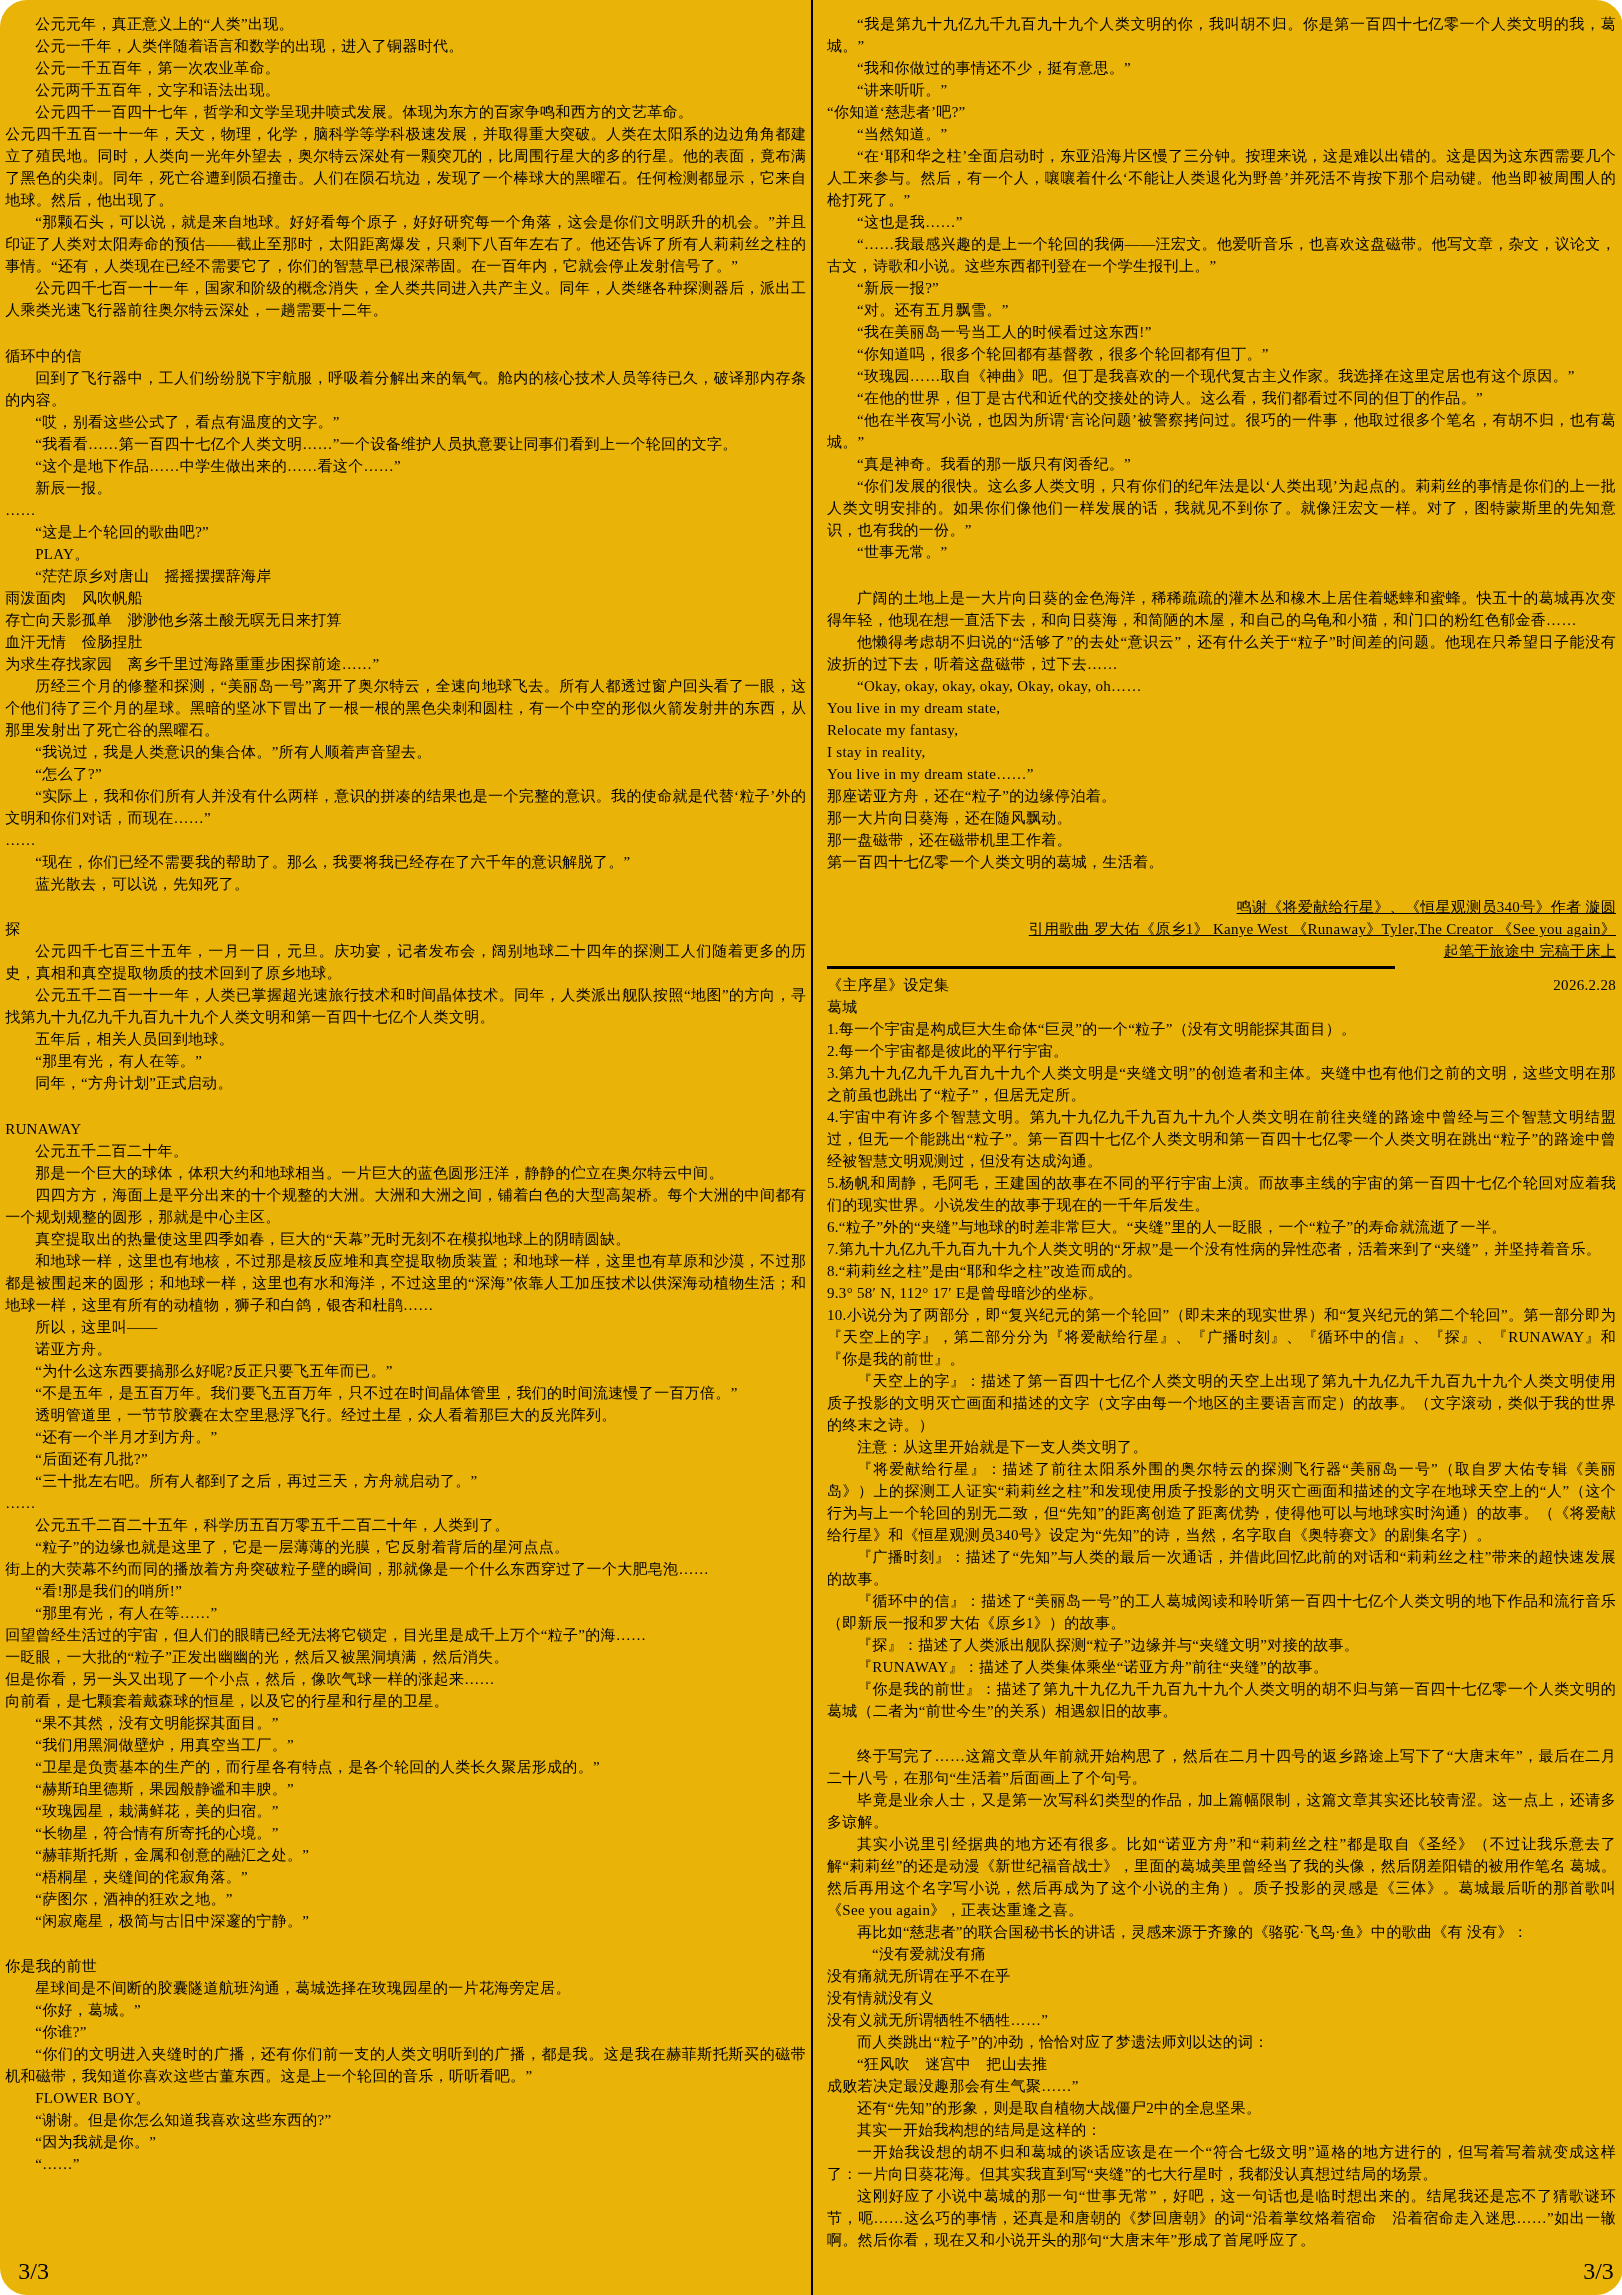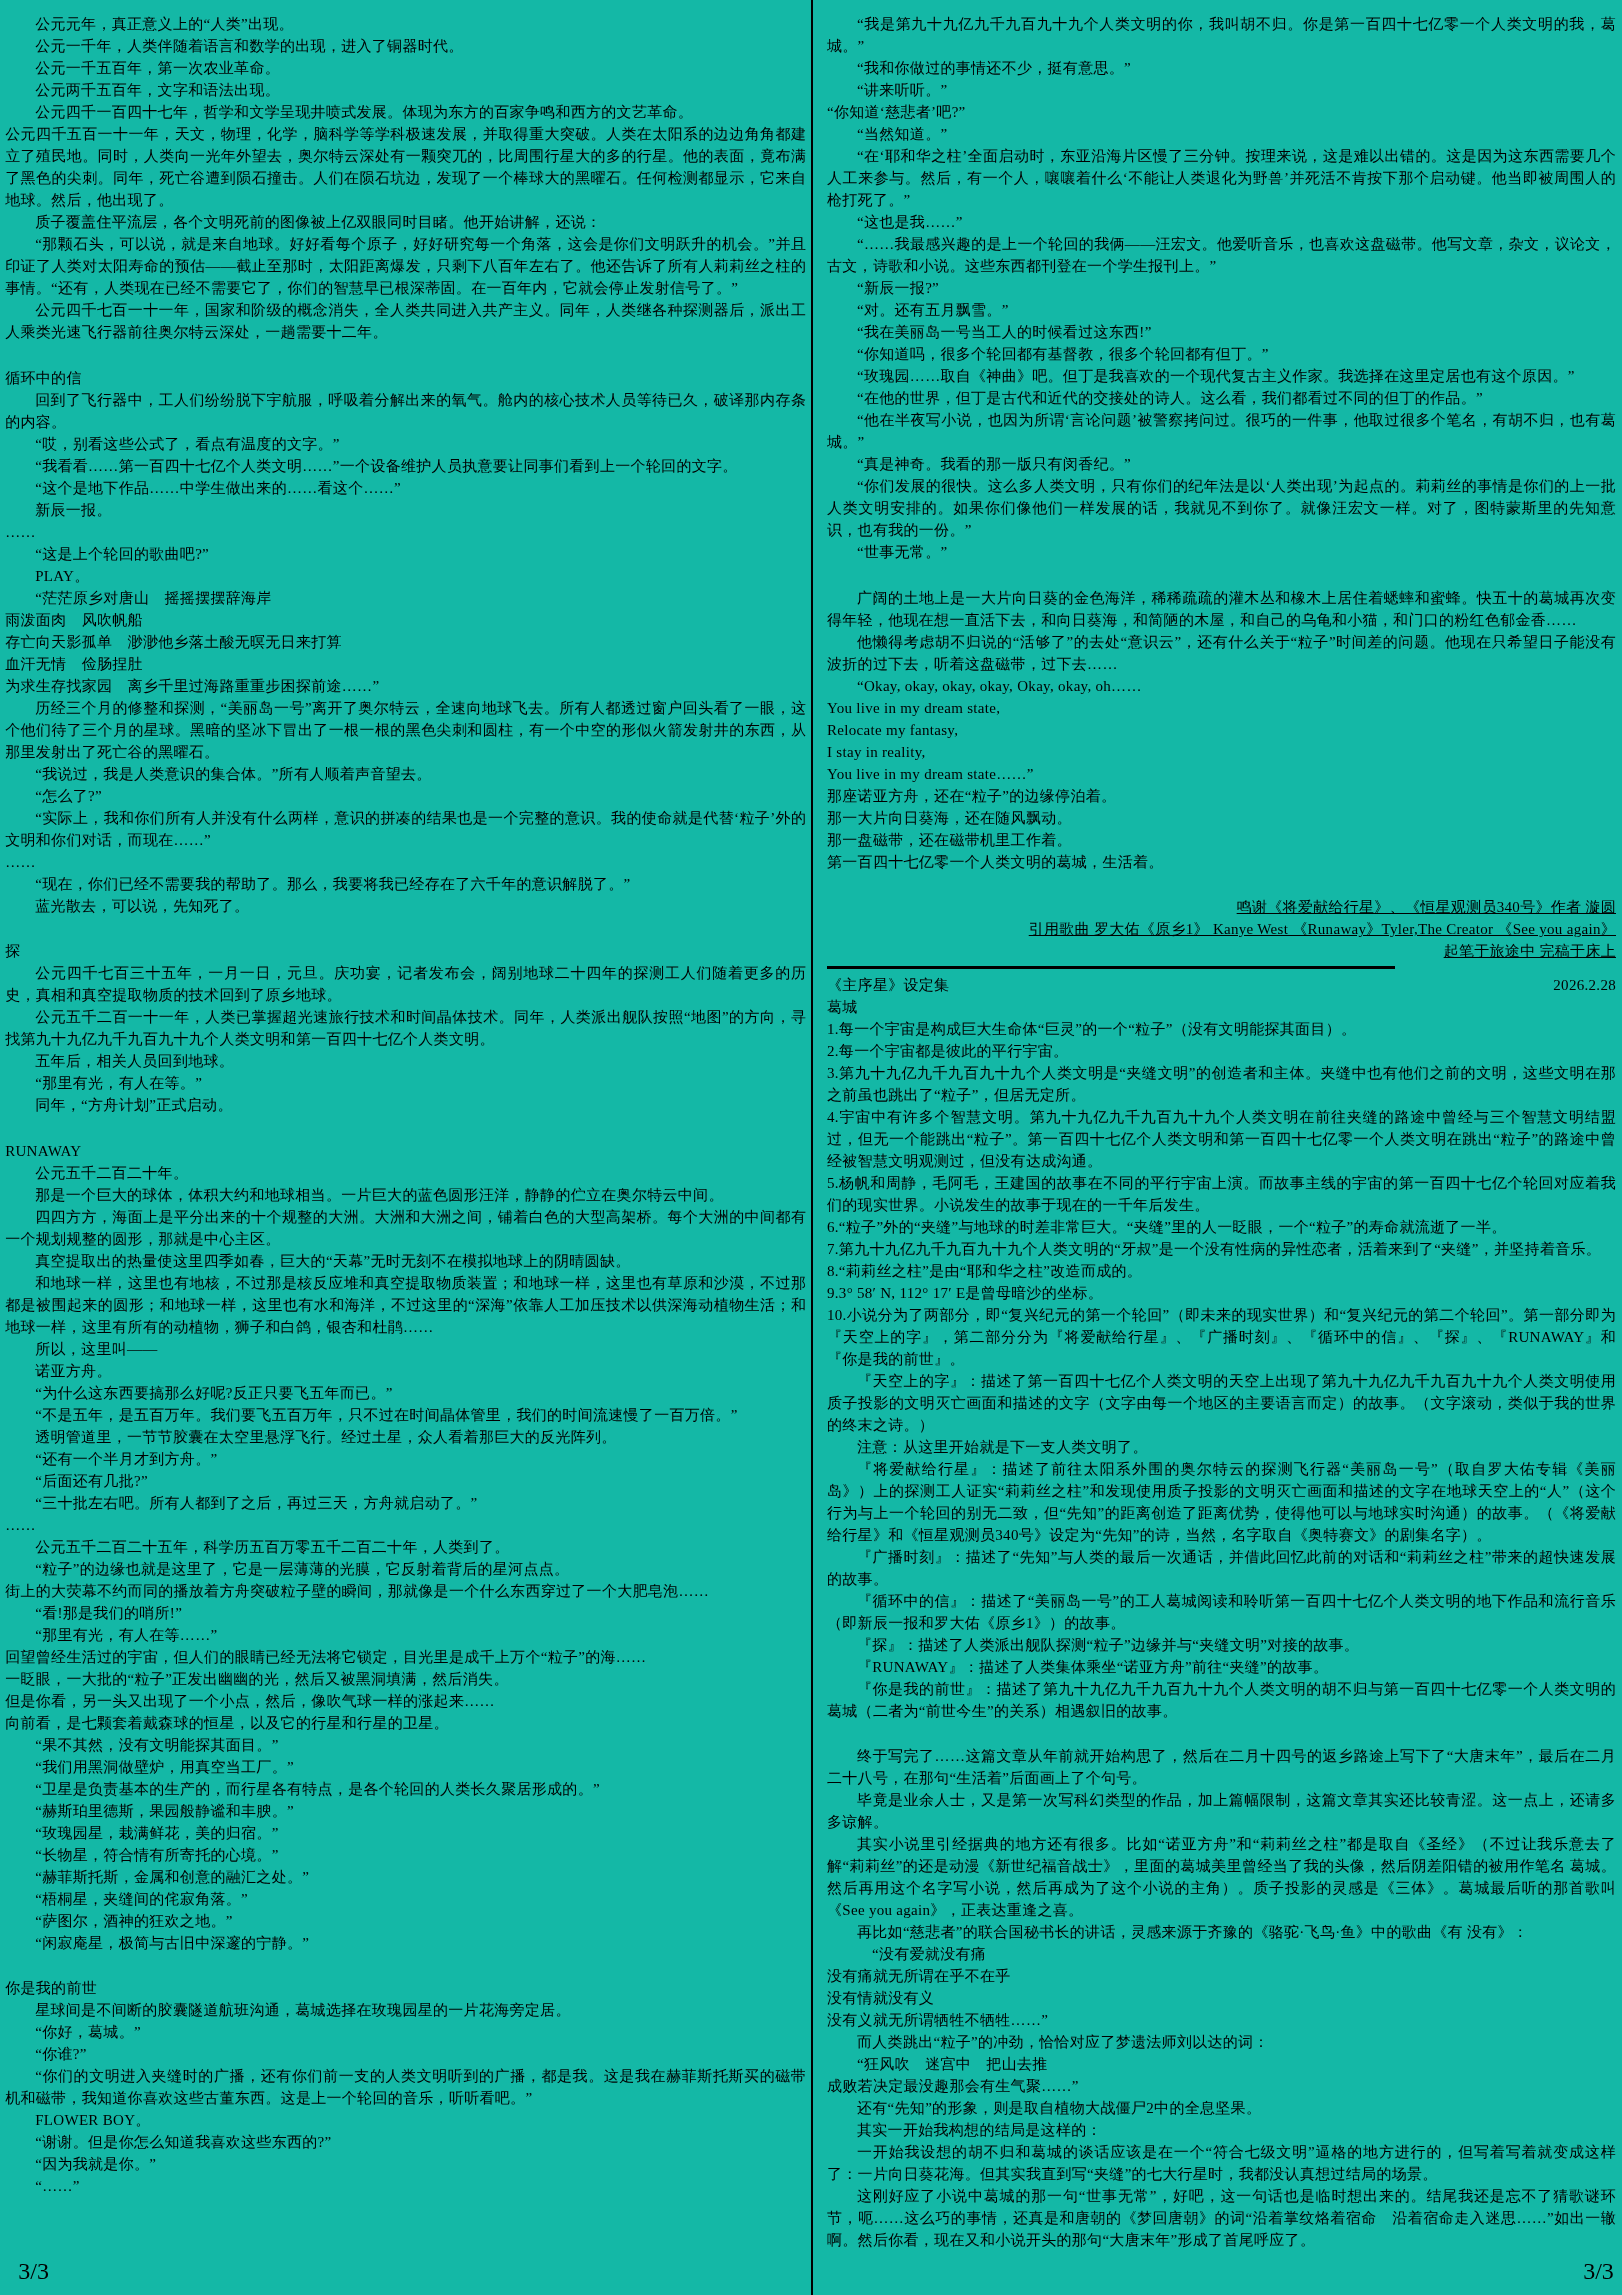--- a/index.html
+++ b/index.html
@@ -2,21 +2,21 @@
 <html style="font-size:10.5px"><head>
 <meta charset="utf-8">
 <style>
   html,body{margin:0;padding:0;}
   body{
     width:1623px;height:2295px;
     background:#ffffff;color:#000000;
     font-family:"Liberation Serif","DejaVu Serif",serif;
     position:relative;overflow:hidden;
   }
-  .page{position:absolute;inset:0;background:#14b8a6;}
+  .page{position:absolute;inset:0;background:#eab308;border-radius:27px;}
   .col{
     position:absolute;top:13px;
     font-size:15px;line-height:22px;
     letter-spacing:0.3px;
     text-align:justify;
   }
   .col-left{left:5.2px;width:801px;height:2225px;overflow:hidden;}
   .col-right{left:827px;width:789px;height:2264px;overflow:hidden;}
   .divider{
     position:absolute;left:811px;top:0;width:2px;height:2295px;
@@ -42,21 +42,20 @@
 <body>
 
 <div class="page">
   <div class="col col-left">
       <p class="body">公元元年，真正意义上的“人类”出现。</p>
       <p class="body">公元一千年，人类伴随着语言和数学的出现，进入了铜器时代。</p>
       <p class="body">公元一千五百年，第一次农业革命。</p>
       <p class="body">公元两千五百年，文字和语法出现。</p>
       <p class="body">公元四千一百四十七年，哲学和文学呈现井喷式发展。体现为东方的百家争鸣和西方的文艺革命。</p>
       <p class="flush">公元四千五百一十一年，天文，物理，化学，脑科学等学科极速发展，并取得重大突破。人类在太阳系的边边角角都建立了殖民地。同时，人类向一光年外望去，奥尔特云深处有一颗突兀的，比周围行星大的多的行星。他的表面，竟布满了黑色的尖刺。同年，死亡谷遭到陨石撞击。人们在陨石坑边，发现了一个棒球大的黑曜石。任何检测都显示，它来自地球。然后，他出现了。</p>
-      <p class="body">质子覆盖住平流层，各个文明死前的图像被上亿双眼同时目睹。他开始讲解，还说：</p>
       <p class="body">“那颗石头，可以说，就是来自地球。好好看每个原子，好好研究每一个角落，这会是你们文明跃升的机会。”并且印证了人类对太阳寿命的预估——截止至那时，太阳距离爆发，只剩下八百年左右了。他还告诉了所有人莉莉丝之柱的事情。“还有，人类现在已经不需要它了，你们的智慧早已根深蒂固。在一百年内，它就会停止发射信号了。”</p>
       <p class="body">公元四千七百一十一年，国家和阶级的概念消失，全人类共同进入共产主义。同年，人类继各种探测器后，派出工人乘类光速飞行器前往奥尔特云深处，一趟需要十二年。</p>
       <div class="gap"></div>
       <p class="heading">循环中的信</p>
       <p class="body">回到了飞行器中，工人们纷纷脱下宇航服，呼吸着分解出来的氧气。舱内的核心技术人员等待已久，破译那内存条的内容。</p>
       <p class="body">“哎，别看这些公式了，看点有温度的文字。”</p>
       <p class="body">“我看看……第一百四十七亿个人类文明……”一个设备维护人员执意要让同事们看到上一个轮回的文字。</p>
       <p class="body">“这个是地下作品……中学生做出来的……看这个……”</p>
       <p class="body">新辰一报。</p>
       <p class="flush">……</p>

